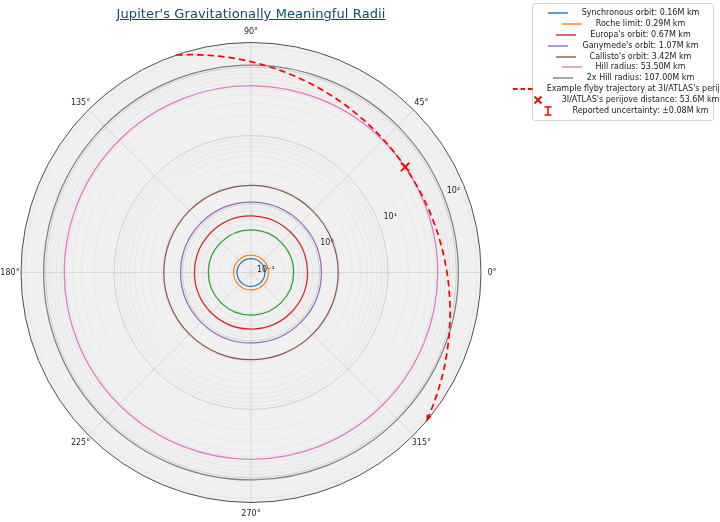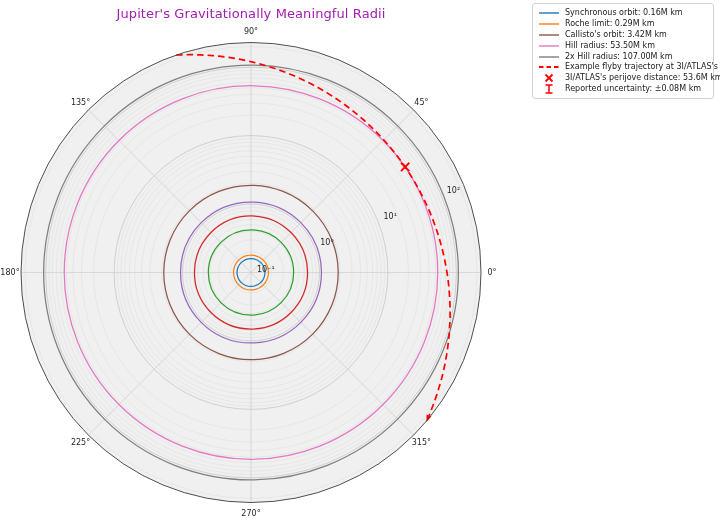--- a/index.html
+++ b/index.html
@@ -2,29 +2,29 @@
 <html><head>
 <meta charset="utf-8">
 <style>
   html,body{margin:0;padding:0;background:#fff;}
   .figure{
     position:relative;width:720px;height:522px;background:#ffffff;
     font-family:"DejaVu Sans","Liberation Sans",sans-serif;overflow:hidden;
   }
   .chart-title{
     position:absolute;left:0;top:6px;width:502px;text-align:center;
-    font-size:13px;color:#a21caf;letter-spacing:0.1px;
+    font-size:13px;color:#0c4a6e;letter-spacing:0.1px;text-decoration:underline;
   }
   svg.polar{position:absolute;left:0;top:0;}
   .legend{
     position:absolute;top:3px;right:6px;width:182px;
     background:#ffffff;border:1px solid #d2d2d2;border-radius:3px;
     padding:4px 5px 4px 5px;box-sizing:border-box;
   }
-  .legend-row{display:flex;align-items:center;height:10.8px;gap:5px;}
+  .legend-row{display:flex;align-items:center;height:10.8px;gap:13px;justify-content:center;}
   .legend-row svg{flex:0 0 auto;}
   .legend-label{
     font-size:8px;color:#1a1a1a;white-space:nowrap;line-height:10px;
   }
 </style>
 </head>
 <body>
 
 <div class="figure">
   <div class="chart-title">Jupiter's Gravitationally Meaningful Radii</div>
@@ -100,20 +100,32 @@
         <span class="legend-label">Synchronous orbit: 0.16M km</span>
       </div>
       <div class="legend-row">
         <svg width="22" height="10">
           <line x1="1" y1="5" x2="21" y2="5" stroke="#ff7f0e" stroke-width="1.4"></line>
         </svg>
         <span class="legend-label">Roche limit: 0.29M km</span>
       </div>
       <div class="legend-row">
         <svg width="22" height="10">
+          <line x1="1" y1="5" x2="21" y2="5" stroke="#d62728" stroke-width="1.4"></line>
+        </svg>
+        <span class="legend-label">Europa's orbit: 0.67M km</span>
+      </div>
+      <div class="legend-row">
+        <svg width="22" height="10">
+          <line x1="1" y1="5" x2="21" y2="5" stroke="#9467bd" stroke-width="1.4"></line>
+        </svg>
+        <span class="legend-label">Ganymede's orbit: 1.07M km</span>
+      </div>
+      <div class="legend-row">
+        <svg width="22" height="10">
           <line x1="1" y1="5" x2="21" y2="5" stroke="#8c564b" stroke-width="1.4"></line>
         </svg>
         <span class="legend-label">Callisto's orbit: 3.42M km</span>
       </div>
       <div class="legend-row">
         <svg width="22" height="10">
           <line x1="1" y1="5" x2="21" y2="5" stroke="#e377c2" stroke-width="1.4"></line>
         </svg>
         <span class="legend-label">Hill radius: 53.50M km</span>
       </div>

